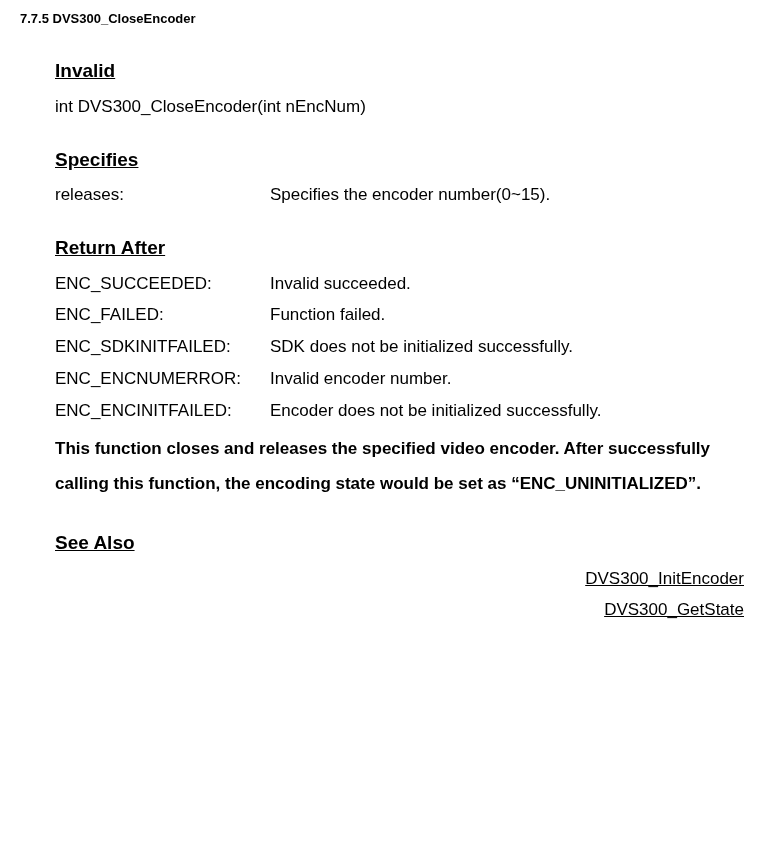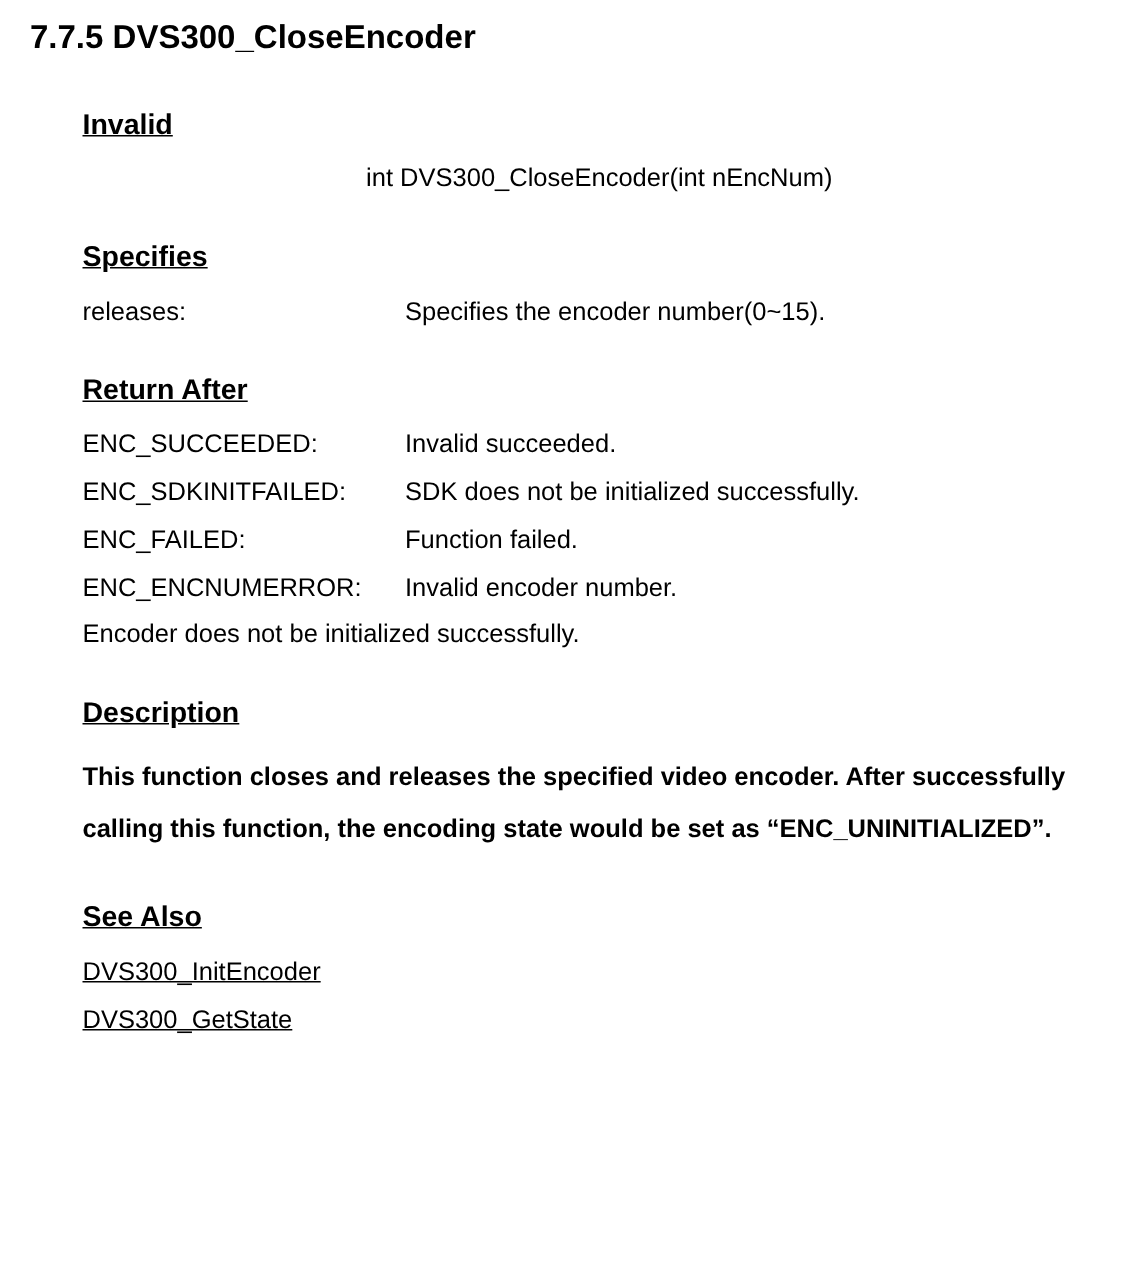--- a/index.html
+++ b/index.html
@@ -7,36 +7,35 @@
     font-size: 17px;
     color: #000;
     margin: 0;
     padding: 10px 20px 30px 20px;
     width: 764px;
     box-sizing: border-box;
     line-height: 1.4;
   }
   .section-num {
     font-weight: bold;
-    font-size: 22px;
+    font-size: 13px;
     margin-bottom: 30px;
   }
   .indent {
     margin-left: 35px;
   }
   .sub-head {
     font-weight: bold;
     font-size: 19px;
     text-decoration: underline;
     margin-top: 28px;
     margin-bottom: 10px;
   }
   .plain {
     margin: 6px 0;
-    text-align: center;
   }
   .pair-row {
     display: flex;
     margin: 8px 0;
   }
   .pair-term {
     width: 215px;
     flex: 0 0 auto;
   }
   .pair-desc {
@@ -44,20 +43,21 @@
   }
   .desc-text {
     line-height: 2.1;
     margin: 6px 0;
     font-weight: bold;
   }
   .link {
     text-decoration: underline;
     display: block;
     margin: 8px 0;
+    text-align: right;
   }
 </style>
 </head>
 <body>
 
 <div class="section-num">7.7.5 DVS300_CloseEncoder</div>
 
 <div class="indent">
 
   <div class="sub-head">Invalid</div>
@@ -69,35 +69,35 @@
     <div class="pair-desc">Specifies the encoder number(0~15).</div>
   </div>
 
   <div class="sub-head">Return After</div>
 
   <div class="pair-row">
     <div class="pair-term">ENC_SUCCEEDED:</div>
     <div class="pair-desc">Invalid succeeded.</div>
   </div>
   <div class="pair-row">
+    <div class="pair-term">ENC_FAILED:</div>
+    <div class="pair-desc">Function failed.</div>
+  </div>
+  <div class="pair-row">
     <div class="pair-term">ENC_SDKINITFAILED:</div>
     <div class="pair-desc">SDK does not be initialized successfully.</div>
-  </div>
-  <div class="pair-row">
-    <div class="pair-term">ENC_FAILED:</div>
-    <div class="pair-desc">Function failed.</div>
   </div>
   <div class="pair-row">
     <div class="pair-term">ENC_ENCNUMERROR:</div>
     <div class="pair-desc">Invalid encoder number.</div>
   </div>
   <div class="pair-row">
+    <div class="pair-term">ENC_ENCINITFAILED:</div>
     <div class="pair-desc">Encoder does not be initialized successfully.</div>
   </div>
 
-  <div class="sub-head">Description</div>
   <div class="desc-text">This function closes and releases the specified video encoder. After successfully calling this function, the encoding state would be set as “ENC_UNINITIALIZED”.</div>
 
   <div class="sub-head">See Also</div>
   <span class="link">DVS300_InitEncoder</span>
   <span class="link">DVS300_GetState</span>
 
 </div>
 
 </body></html>

